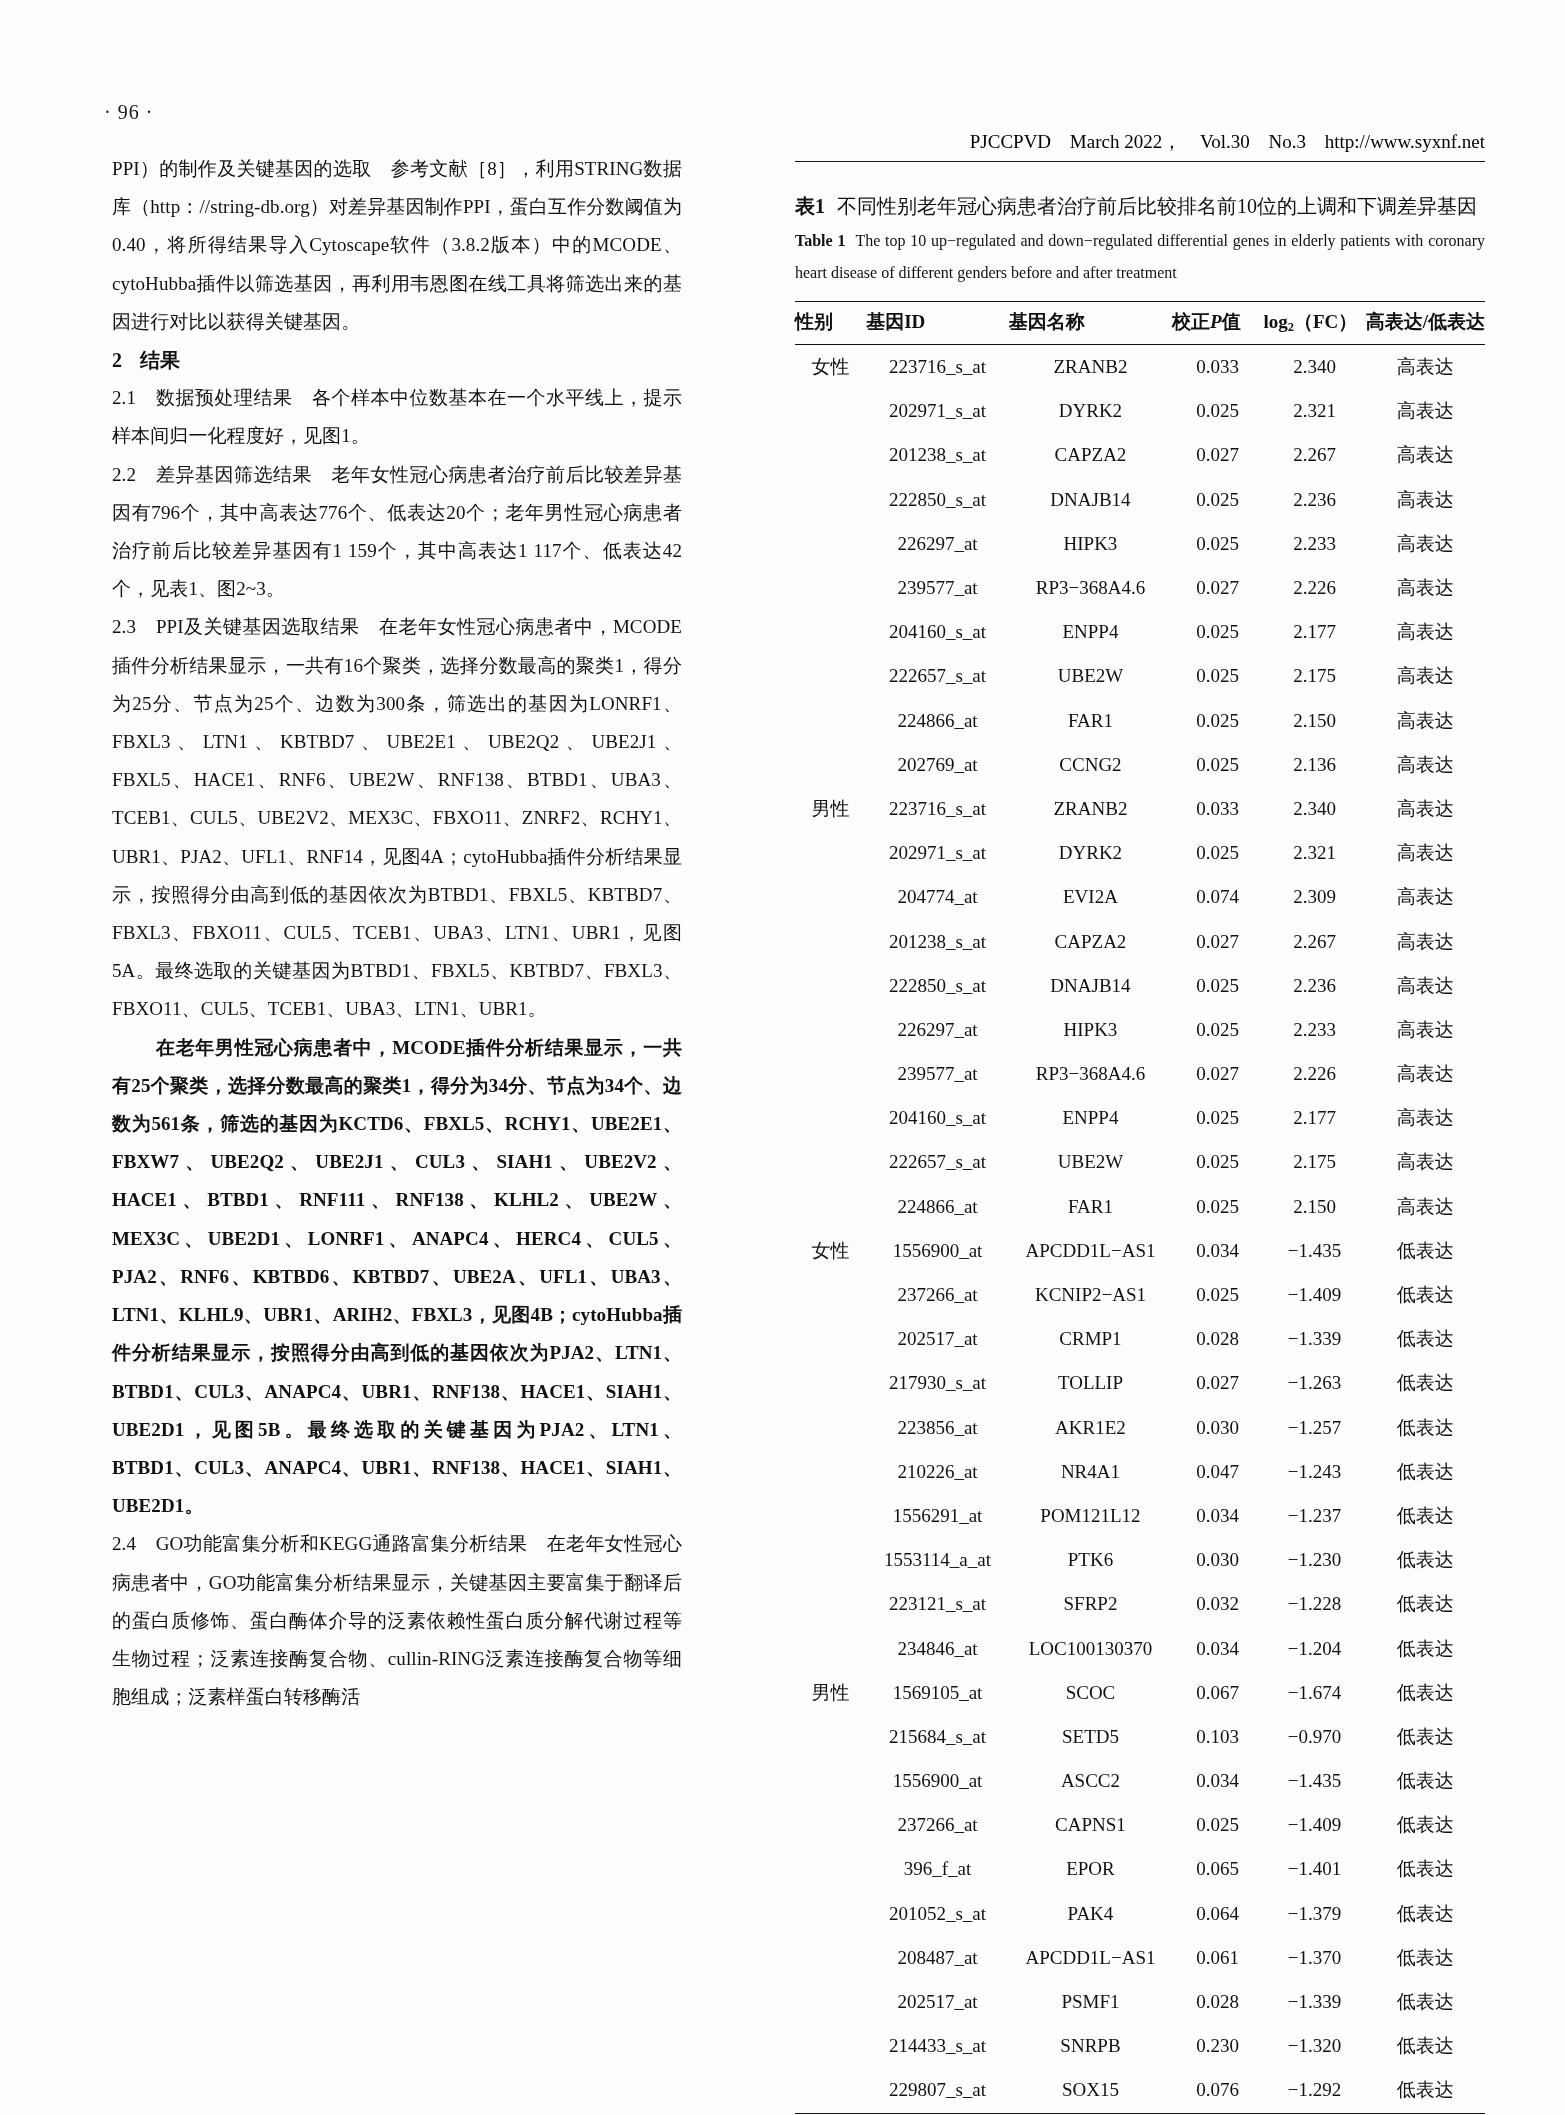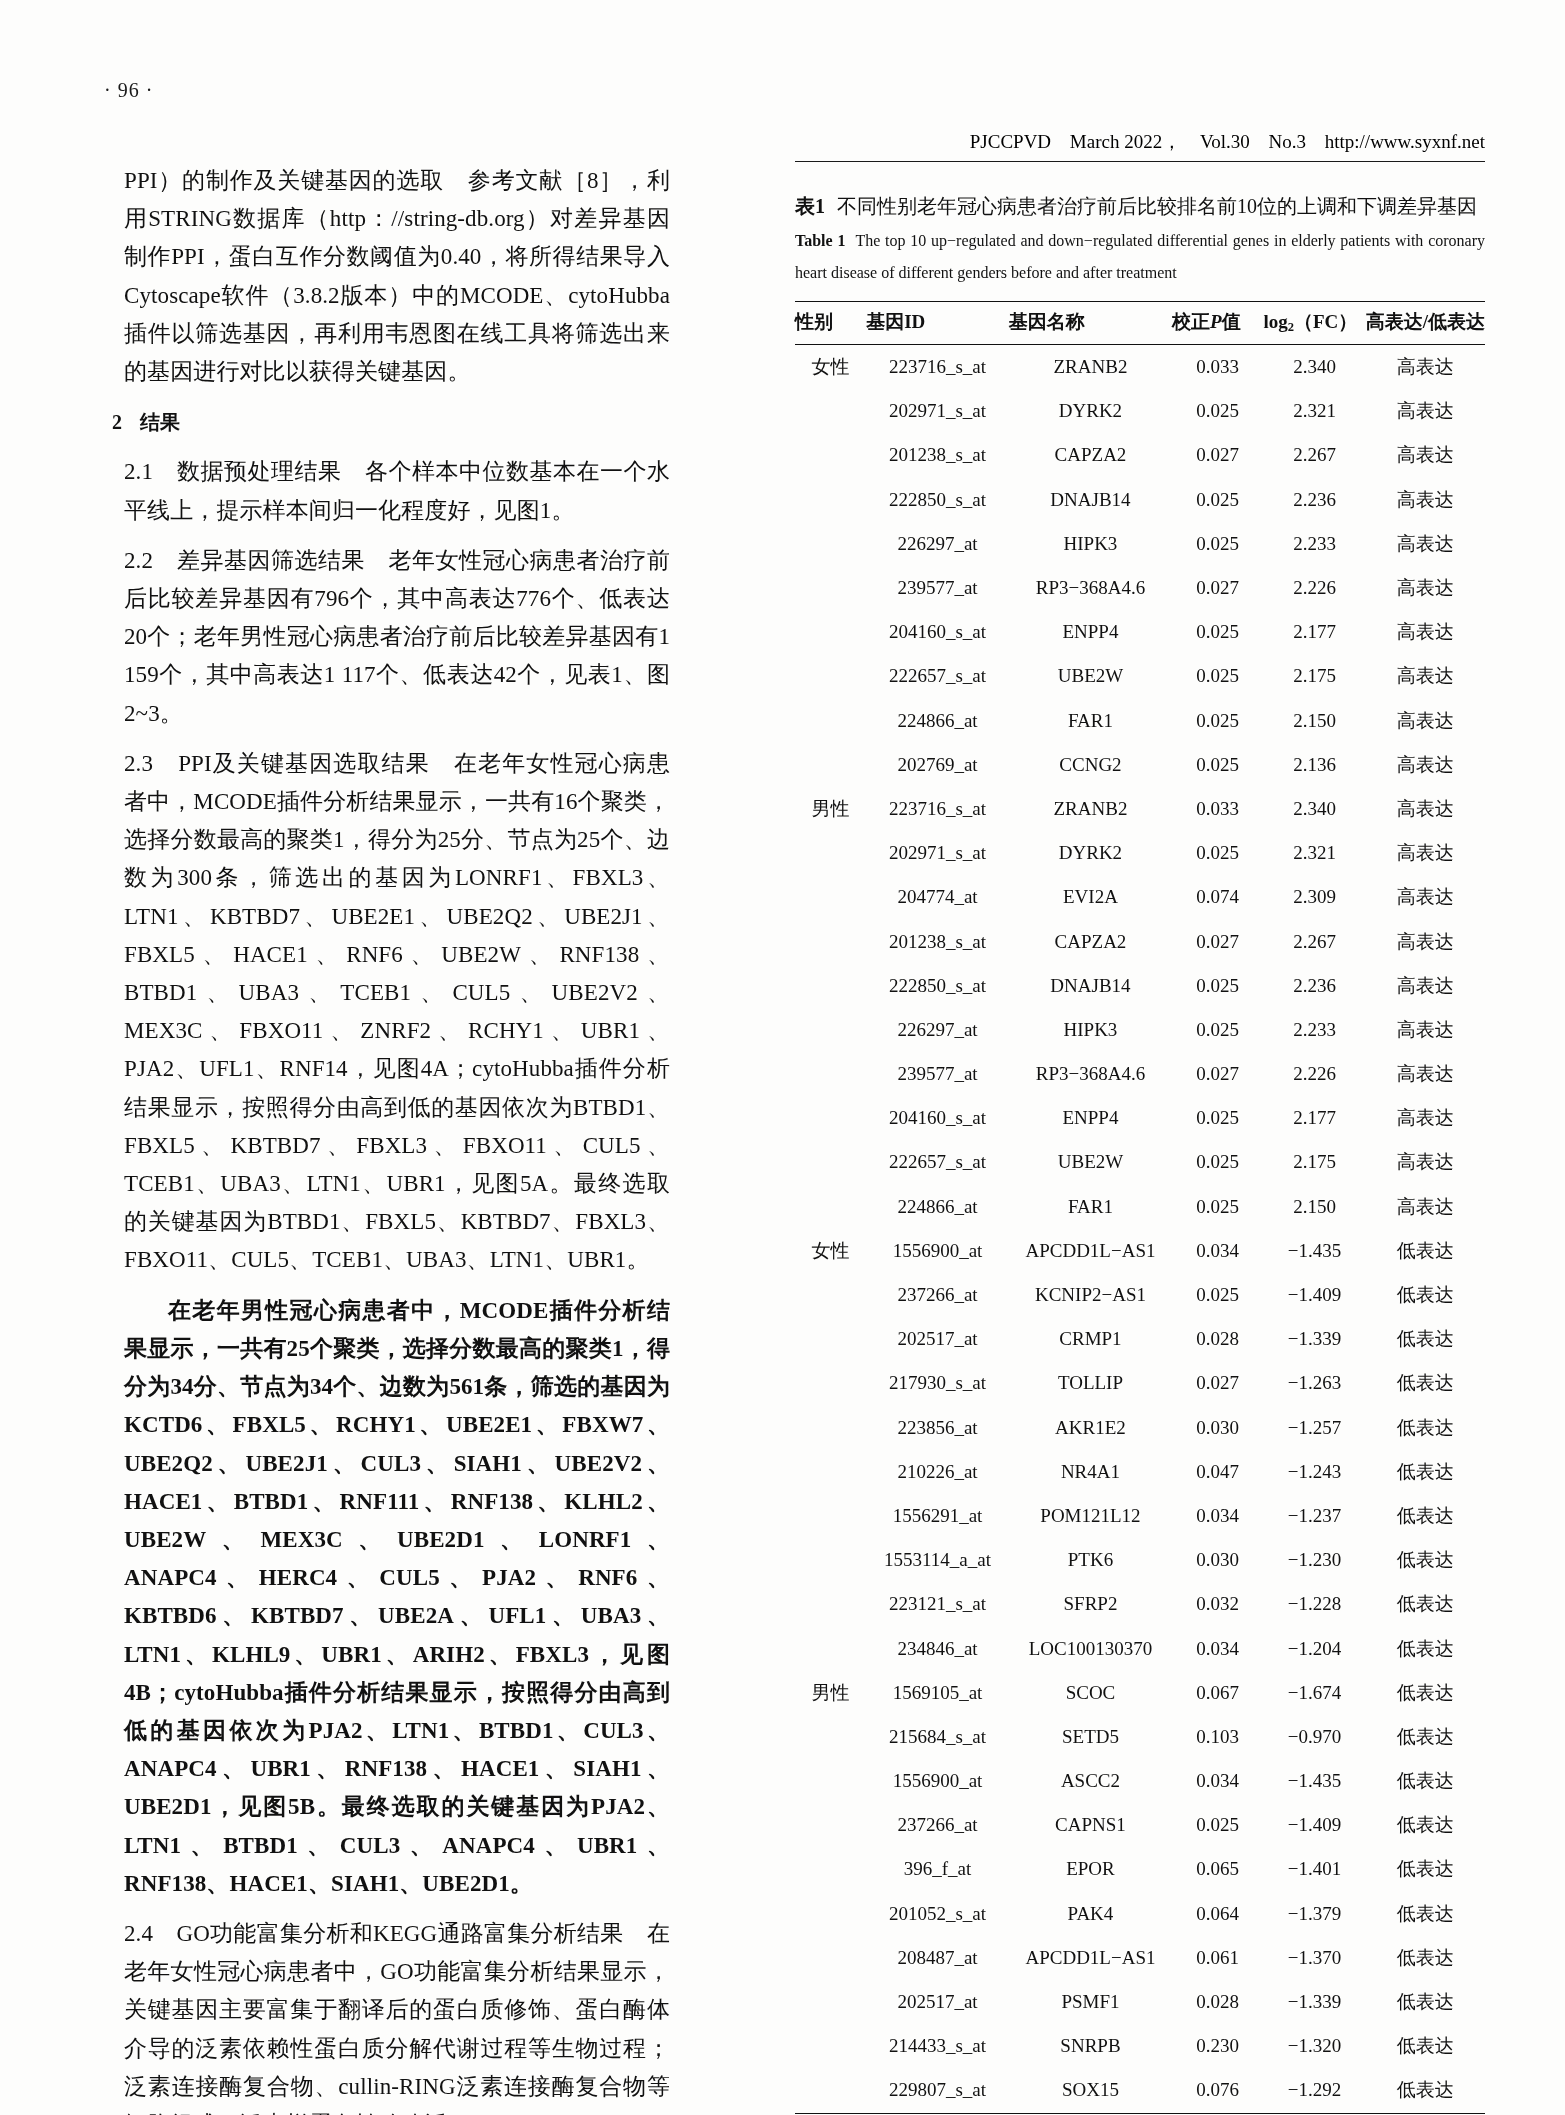--- a/index.html
+++ b/index.html
@@ -16,21 +16,21 @@
     width: 1565px;
     height: 2115px;
     background: #fdfdfc;
     overflow: hidden;
   }
 
   
   .folio {
     position: absolute;
     left: 104px;
-    top: 79px;
+    top: 101px;
     font-size: 20px;
     letter-spacing: 1px;
     color: #1a1a1a;
   }
   .runhead {
     position: absolute;
     left: 795px;
     top: 129px;
     width: 690px;
     text-align: right;
@@ -51,22 +51,22 @@
     width: 570px;
   }
   .col-right {
     position: absolute;
     left: 795px;
     top: 190px;
     width: 690px;
   }
 
   p.body {
-    margin: 12px;
-    font-size: 23px;
+    margin: 0;
+    font-size: 19px;
     line-height: 38.2px;
     text-align: justify;
     text-justify: inter-ideograph;
     letter-spacing: 0.1px;
   }
   p.indent { text-indent: 44px; font-weight: bold; }
   .sec-head {
     margin: 0;
     font-size: 20px;
     line-height: 38.2px;

